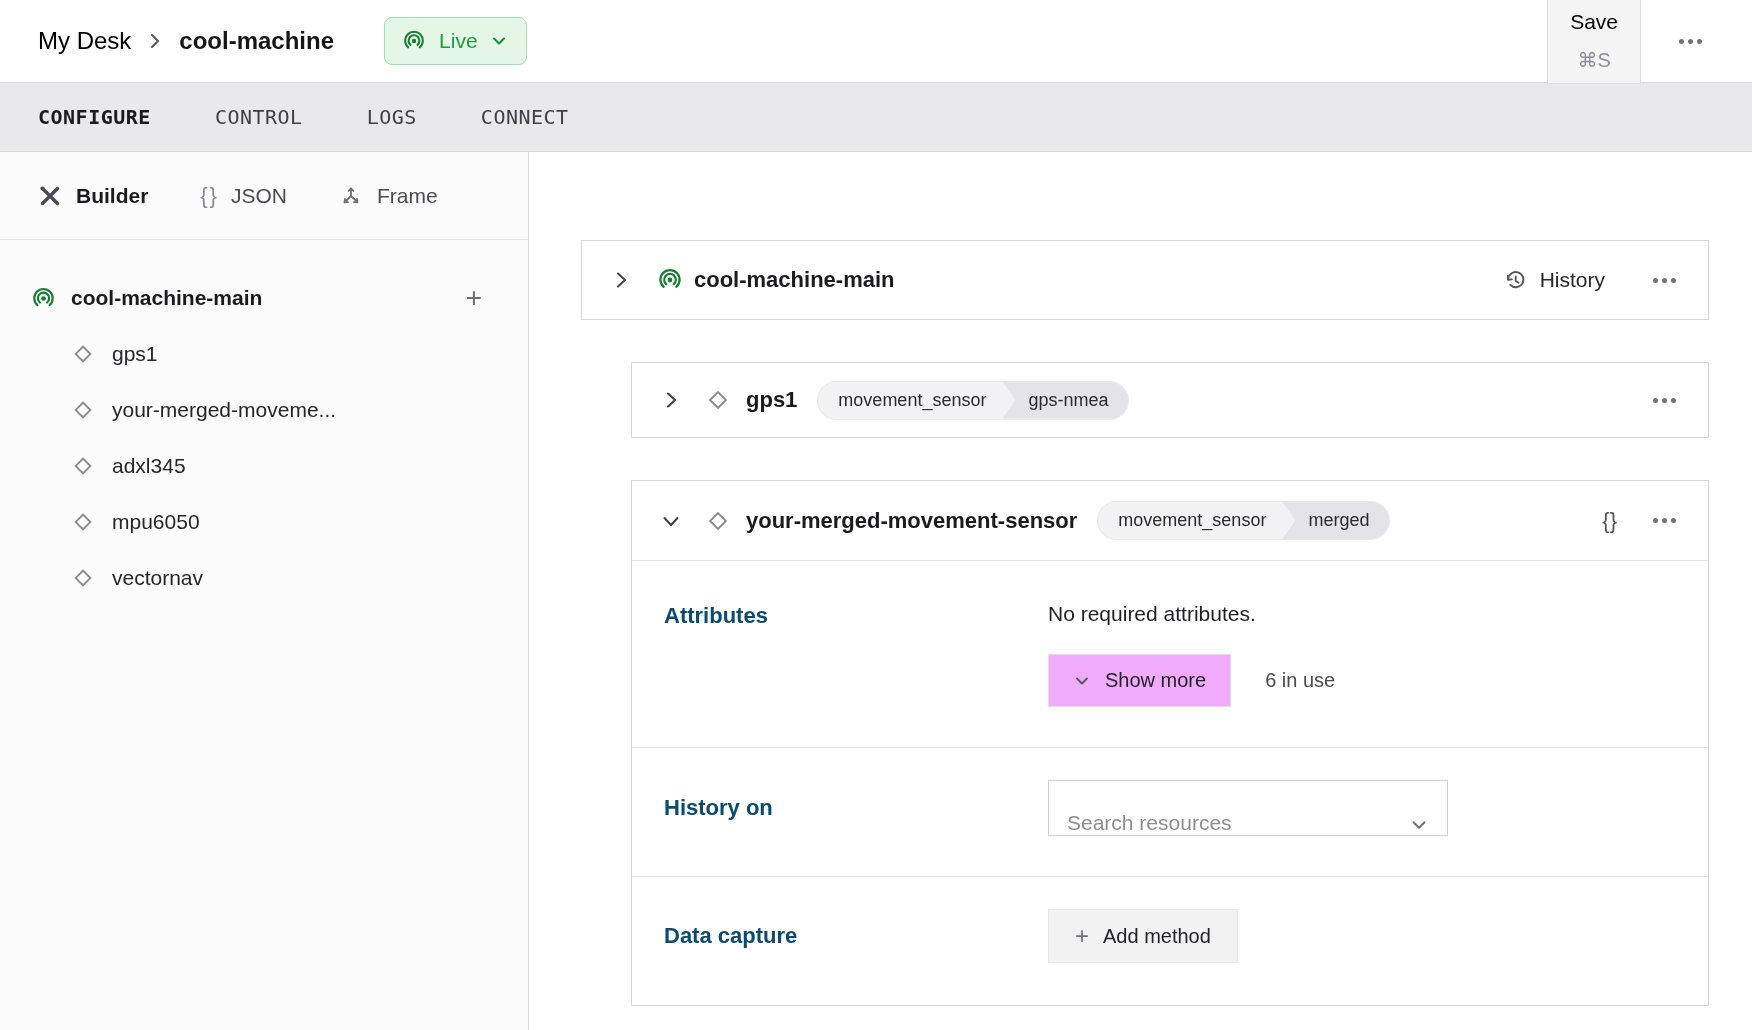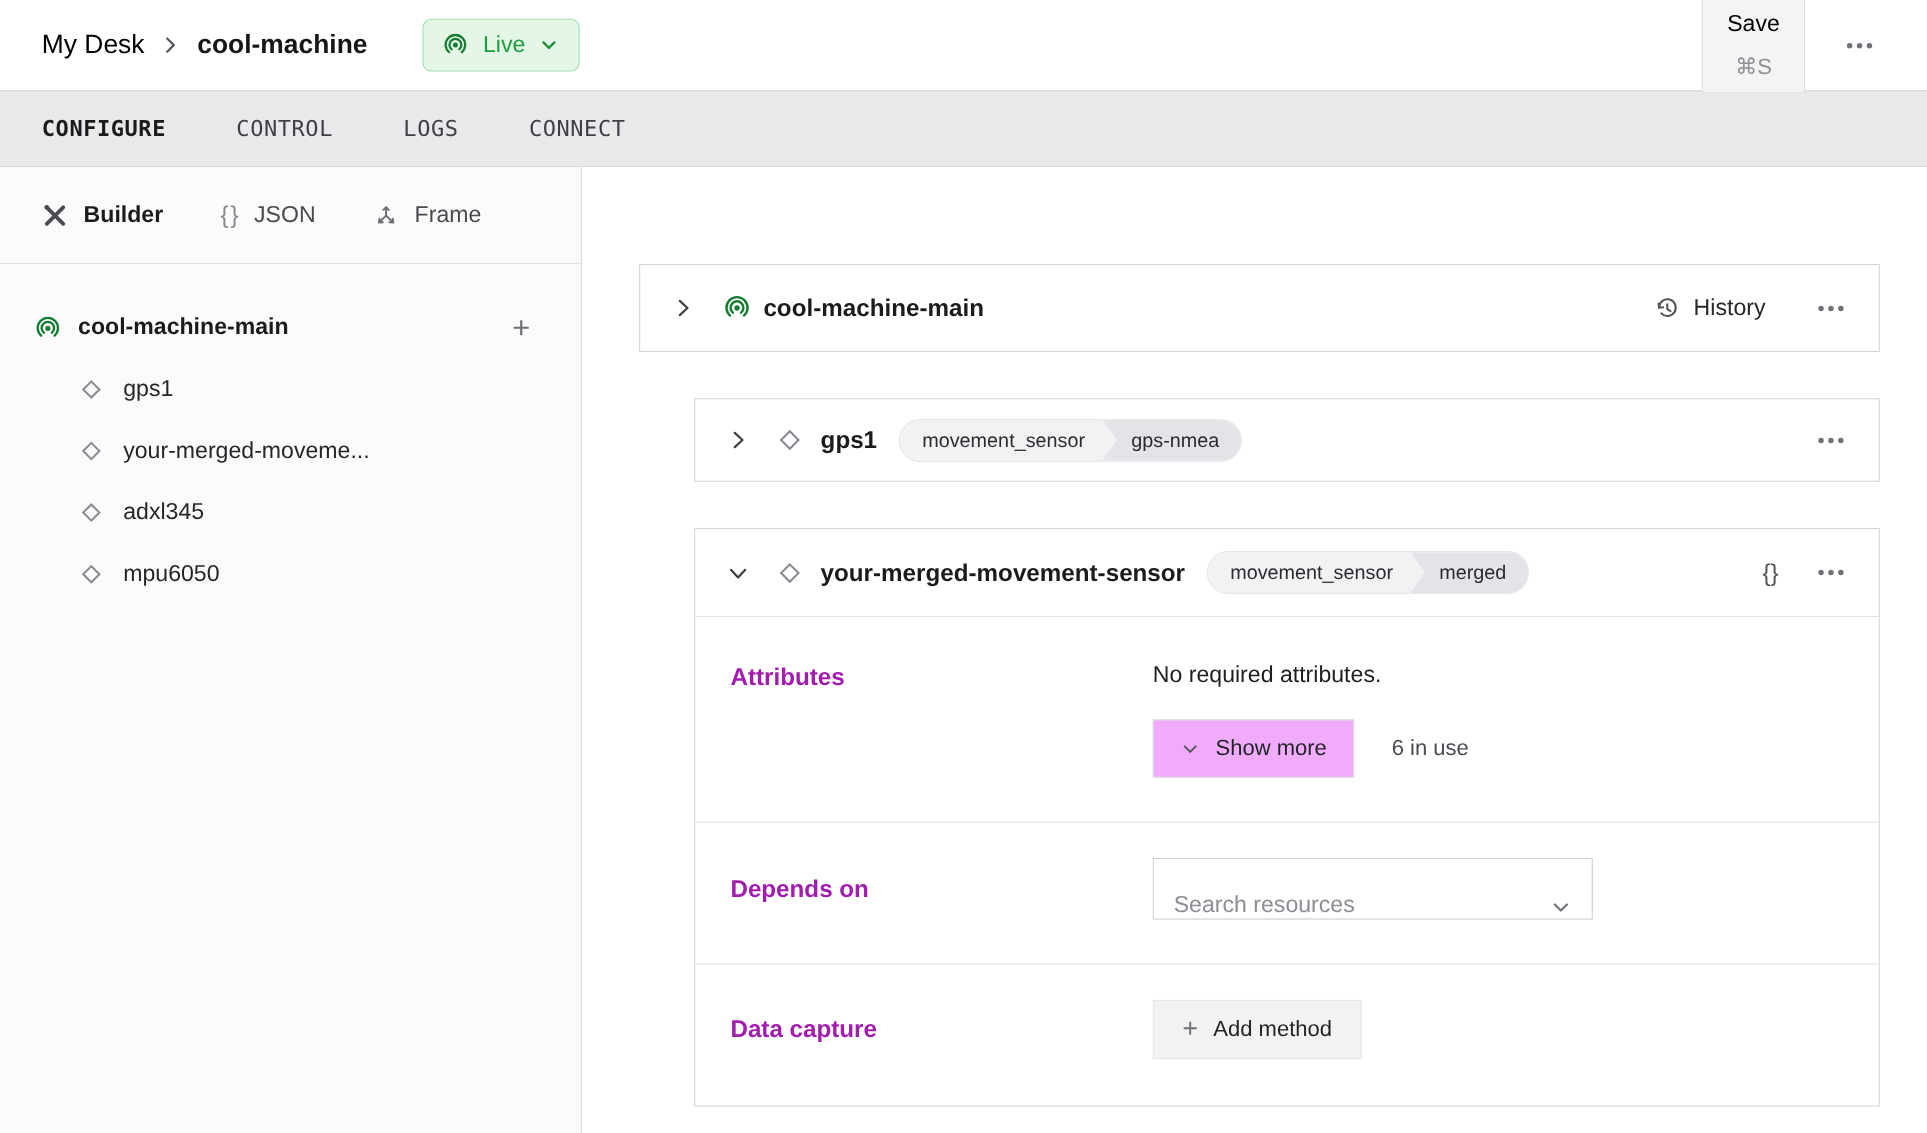--- a/index.html
+++ b/index.html
@@ -71,21 +71,21 @@
   .tag .seg1 { padding:8px 16px 8px 20px; display:flex; align-items:center; }
   .tag .seg2 { background:#e4e4e8; padding:8px 20px 8px 26px; display:flex;
     align-items:center; clip-path:polygon(0 0,100% 0,100% 100%,0 100%,13px 50%); }
 
   .sensor-card { }
   .sensor-header { height:80px; padding:0 26px 0 28px; border-bottom:1px solid #e2e2e6; }
   .brace-btn { font-size:22px; color:#55555c; cursor:pointer; margin-left:6px; }
 
   .section { display:flex; padding:40px 32px 40px 32px; }
   .section + .section { border-top:1px solid #e2e2e6; }
-  .section-label { width:384px; font-size:22px; font-weight:600; color:#a21caf;
+  .section-label { width:384px; font-size:22px; font-weight:600; color:#0c4a6e;
     padding-top:2px; flex-shrink:0; }
   .section-body { flex:1; }
 
   .attr-empty { font-size:21px; color:#1f1f23; margin-top:1px; }
   .attr-actions { display:flex; align-items:center; gap:34px; margin-top:28px; }
   .show-more-btn { display:flex; align-items:center; gap:14px; background:#f0abfc;
     border:1px solid #dfdfe2; padding:14px 24px; font-size:20px; color:#232327;
     cursor:pointer; }
   .in-use { font-size:20px; color:#4a4a52; }
 
@@ -221,20 +221,28 @@
         </span>
         <span class="label">adxl345</span>
       </div>
       <div class="tree-item">
         <span class="icon">
           <svg width="26" height="26" viewBox="0 0 24 24">
               <rect x="7.2" y="7.2" width="9.6" height="9.6" transform="rotate(45 12 12)" fill="none" stroke="#8a8a93" stroke-width="1.7"></rect>
             </svg>
         </span>
         <span class="label">mpu6050</span>
+      </div>
+      <div class="tree-item">
+        <span class="icon">
+          <svg width="26" height="26" viewBox="0 0 24 24">
+              <rect x="7.2" y="7.2" width="9.6" height="9.6" transform="rotate(45 12 12)" fill="none" stroke="#8a8a93" stroke-width="1.7"></rect>
+            </svg>
+        </span>
+        <span class="label">vectornav</span>
       </div>
     </div>
   </aside>
 
   <main class="main">
 
     <section class="card machine-card card-row">
       <span class="icon">
         <svg width="22" height="22" viewBox="0 0 22 22">
             <path d="M8 4.5 L15 11 L8 17.5" fill="none" stroke="#3f3f46" stroke-width="2" stroke-linecap="round" stroke-linejoin="round"></path>
@@ -328,21 +336,21 @@
                   </svg>
               </span>
               <span>Show more</span>
             </button>
             <span class="in-use">6 in use</span>
           </div>
         </div>
       </div>
 
       <div class="section dep-section">
-        <div class="section-label">Depends on</div>
+        <div class="section-label">History on</div>
         <div class="section-body">
           <div class="resource-select">
             <span class="placeholder">Search resources</span>
             <span class="icon">
               <svg width="20" height="20" viewBox="0 0 18 18">
                   <path d="M4 6.5 L9 11.5 L14 6.5" fill="none" stroke="#6f6f78" stroke-width="1.7" stroke-linecap="round" stroke-linejoin="round"></path>
                 </svg>
             </span>
           </div>
         </div>

